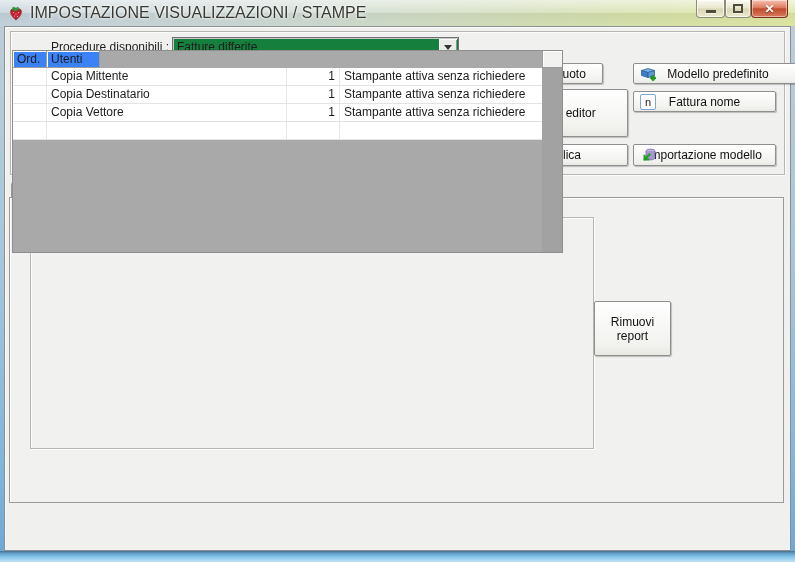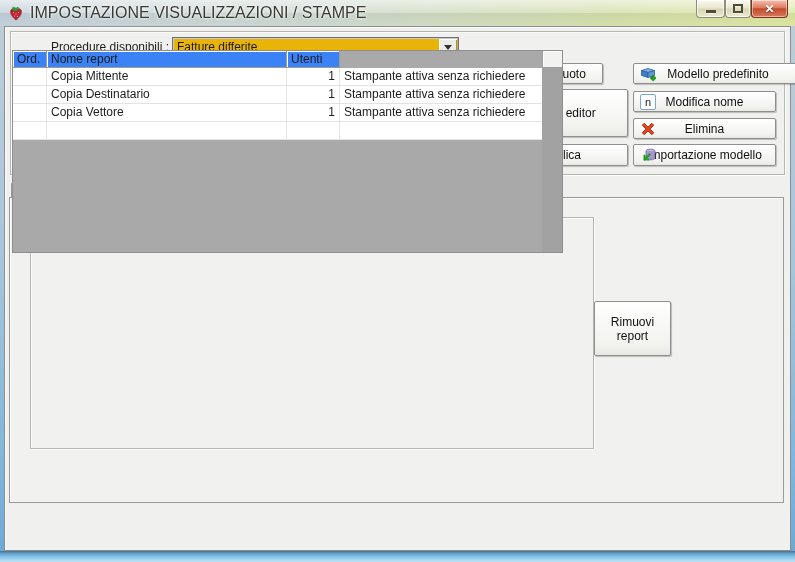--- a/index.html
+++ b/index.html
@@ -41,21 +41,21 @@
 
   .etched { border:1px solid #b6b6b2; box-shadow:1px 1px 0 #fdfdfc, inset 1px 1px 0 #fbfbfa; }
 
   .group-top { position:absolute; left:5px; top:4px; width:775px; height:144px; }
 
   .field-label { position:absolute; text-align:right; line-height:20px; color:#1d1d1d; white-space:nowrap; }
   .lbl-proc { left:12px; top:10px; width:152px;text-decoration:underline; }
   .lbl-mod  { left:12px; top:35px; width:104px; }
 
   
-  .combo { position:absolute; left:167px; top:10px; width:287px; height:21px; background:#eab308;
+  .combo { position:absolute; left:167px; top:10px; width:287px; height:21px; background:#15803d;
     border:1px solid #6f7074; box-shadow:inset 1px 1px 0 #c9c9c9; display:flex; }
   .combo-value { flex:1; line-height:19px; padding-left:4px; overflow:hidden; white-space:nowrap; }
   .combo-btn { width:18px; height:17px; margin:1px; background:#ebebe7;
     box-shadow:inset 1px 1px 0 #fff, inset -1px -1px 0 #8f8f8f; display:flex; align-items:center; justify-content:center; }
   .tri-down { width:0; height:0; border-left:4px solid transparent; border-right:4px solid transparent; border-top:5px solid #333; }
 
   
   .listbox { position:absolute; left:123px; top:34px; width:331px; height:111px; background:#fff;
     border:1px solid #6f7074; box-shadow:inset 1px 1px 0 #c9c9c9; overflow:hidden; padding:1px 2px; }
   .list-item { height:14px; line-height:14px; padding-left:2px; white-space:nowrap; }
@@ -195,29 +195,23 @@
       </svg>
       <span>Modello predefinito</span>
     </div>
 
     <div class="btn btn-editor">
       <span>Report editor</span>
     </div>
 
     <div class="btn btn-nome">
       <span class="ico nome-ico">n</span>
-      <span>Modifica nome</span>
-    </div>
-
-    <div class="btn btn-elimina">
-      <svg class="ico" viewBox="0 0 16 16">
-        <path d="M2.2 4.2 L4.2 2.2 L8 6 L11.8 2.2 L13.8 4.2 L10 8 L13.8 11.8 L11.8 13.8 L8 10 L4.2 13.8 L2.2 11.8 L6 8 Z" fill="#e2421e" stroke="#9e2810" stroke-width="0.8"></path>
-      </svg>
-      <span>Elimina</span>
-    </div>
+      <span>Fattura nome</span>
+    </div>
+
 
     <div class="btn btn-duplica">
       <svg class="ico" viewBox="0 0 16 16">
         <rect x="1.5" y="1.5" width="8" height="10.5" fill="#fff" stroke="#7a6fae" stroke-width="0.9"></rect>
         <rect x="5.5" y="4" width="9" height="10.5" fill="#eeebf8" stroke="#7a6fae" stroke-width="0.9"></rect>
         <path d="M7 6.5 h6 M7 8.5 h6 M7 10.5 h4" stroke="#b9aed8" stroke-width="0.8"></path>
       </svg>
       <span>Duplica</span>
     </div>
 
@@ -239,21 +233,20 @@
     <div class="tab-panel"></div>
 
     <div class="group-elenco etched">
       <div class="group-caption">Elenco dei modelli appartenenti al gruppo</div>
     </div>
 
     <div class="grid">
       <div class="grid-main">
         <div class="thead">
           <div class="th c-ord">Ord.</div>
-          <div class="th c-nome">Nome report</div>
           <div class="th c-copie">Utenti</div>
         </div>
         <div class="trow">
           <div class="td c-ord"></div>
           <div class="td c-nome">Copia Mittente</div>
           <div class="td c-copie">1</div>
           <div class="td c-dest">Stampante attiva senza richiedere</div>
         </div>
         <div class="trow">
           <div class="td c-ord"></div>

